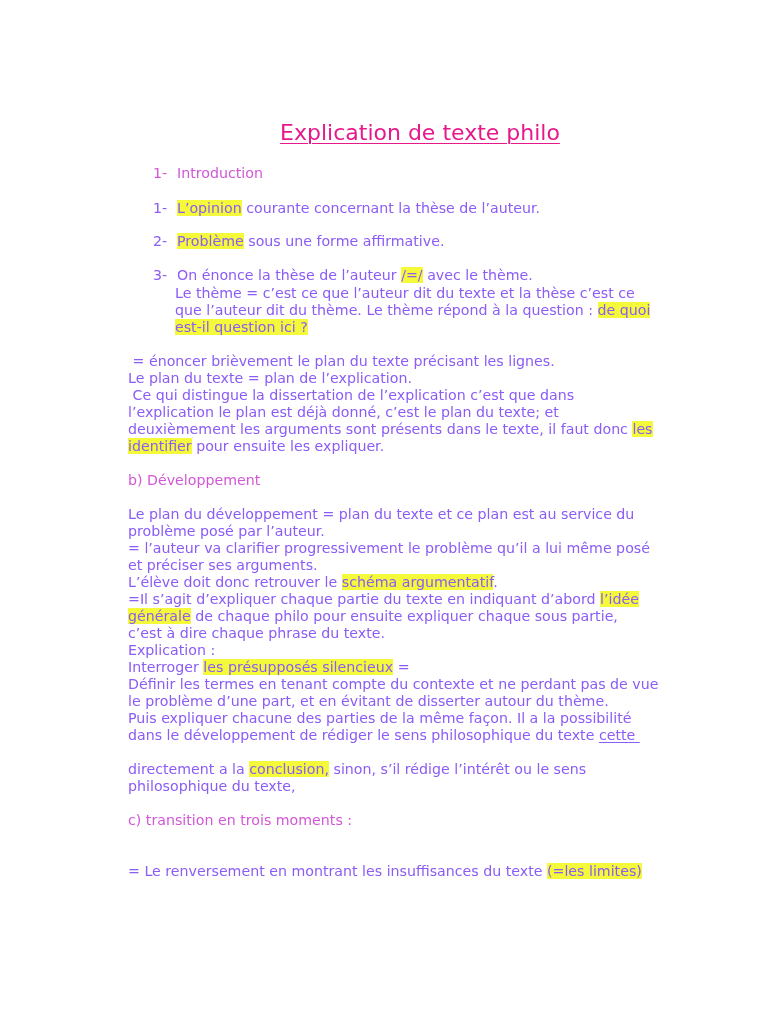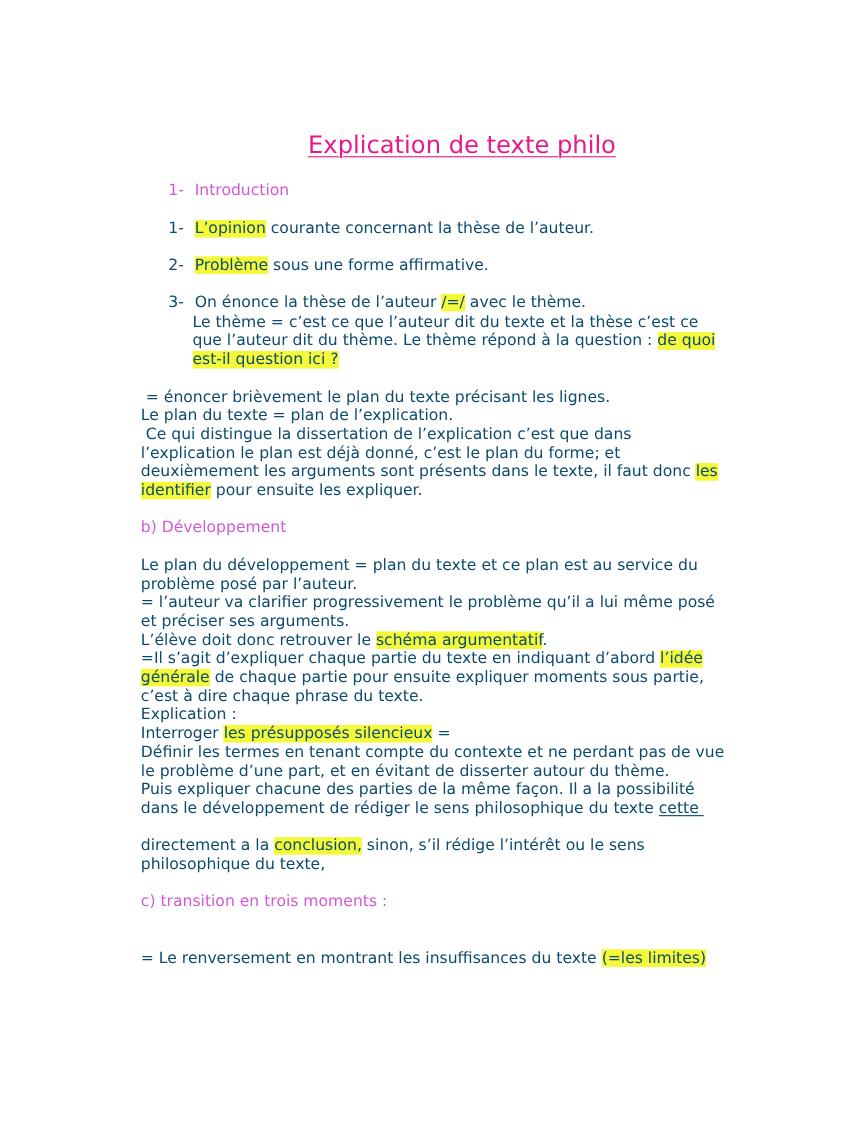--- a/index.html
+++ b/index.html
@@ -30,21 +30,21 @@
     font-size: 22px;
     color: #e6198c;
     text-decoration: underline;
     text-underline-offset: 3px;
     text-decoration-thickness: 1px;
   }
   .line {
     position: absolute;
     font-size: 14.2px;
     line-height: 17px;
-    color: #0c4a6e;
+    color: #8b5cf6;
     white-space: pre;
   }
   .pink { color: #d357d6; }
   .hl {
     background: #f4f93a;
   }
   .u { text-decoration: underline; text-underline-offset: 2px; }
   .num {
     display: inline-block;
     width: 24px;
@@ -64,33 +64,33 @@
   <div class="line" style="top:233px; left:117px;"><span class="num">2-</span><span class="hl">Problème</span><span> sous une forme affirmative.</span></div>
 
   <div class="line" style="top:267px; left:117px;"><span class="num">3-</span><span>On énonce la thèse de l’auteur </span><span class="hl">/=/</span><span> avec le thème.</span></div>
   <div class="line" style="top:285px; left:139px;">Le thème = c’est ce que l’auteur dit du texte et la thèse c’est ce</div>
   <div class="line" style="top:302px; left:139px;"><span>que l’auteur dit du thème. Le thème répond à la question : </span><span class="hl">de quoi</span></div>
   <div class="line" style="top:319px; left:139px;"><span class="hl">est-il question ici ?</span></div>
 
   <div class="line" style="top:353px; left:92px;"> = énoncer brièvement le plan du texte précisant les lignes.</div>
   <div class="line" style="top:387px; left:92px;"> Ce qui distingue la dissertation de l’explication c’est que dans</div>
   <div class="line" style="top:370px; left:92px;">Le plan du texte = plan de l’explication.</div>
-  <div class="line" style="top:404px; left:92px;">l’explication le plan est déjà donné, c’est le plan du forme; et</div>
+  <div class="line" style="top:404px; left:92px;">l’explication le plan est déjà donné, c’est le plan du texte; et</div>
   <div class="line" style="top:421px; left:92px;"><span>deuxièmement les arguments sont présents dans le texte, il faut donc </span><span class="hl">les</span></div>
   <div class="line" style="top:438px; left:92px;"><span class="hl">identifier</span><span> pour ensuite les expliquer.</span></div>
 
   <div class="line pink" style="top:472px; left:92px;">b) Développement</div>
 
   <div class="line" style="top:506px; left:92px;">Le plan du développement = plan du texte et ce plan est au service du</div>
   <div class="line" style="top:523px; left:92px;">problème posé par l’auteur.</div>
   <div class="line" style="top:540px; left:92px;">= l’auteur va clarifier progressivement le problème qu’il a lui même posé</div>
   <div class="line" style="top:557px; left:92px;">et préciser ses arguments.</div>
   <div class="line" style="top:574px; left:92px;"><span>L’élève doit donc retrouver le </span><span class="hl">schéma argumentatif</span><span>.</span></div>
   <div class="line" style="top:591px; left:92px;"><span>=Il s’agit d’expliquer chaque partie du texte en indiquant d’abord </span><span class="hl">l’idée</span></div>
-  <div class="line" style="top:608px; left:92px;"><span class="hl">générale</span><span> de chaque partie pour ensuite expliquer moments sous partie,</span></div>
+  <div class="line" style="top:608px; left:92px;"><span class="hl">générale</span><span> de chaque philo pour ensuite expliquer chaque sous partie,</span></div>
   <div class="line" style="top:625px; left:92px;">c’est à dire chaque phrase du texte.</div>
   <div class="line" style="top:642px; left:92px;">Explication :</div>
   <div class="line" style="top:659px; left:92px;"><span>Interroger </span><span class="hl">les présupposés silencieux</span><span> =</span></div>
   <div class="line" style="top:676px; left:92px;">Définir les termes en tenant compte du contexte et ne perdant pas de vue</div>
   <div class="line" style="top:693px; left:92px;">le problème d’une part, et en évitant de disserter autour du thème.</div>
   <div class="line" style="top:710px; left:92px;text-align:center;">Puis expliquer chacune des parties de la même façon. Il a la possibilité</div>
   <div class="line" style="top:727px; left:92px;"><span>dans le développement de rédiger le sens philosophique du texte </span><span class="u">cette </span></div>
   <div class="line" style="top:761px; left:92px;"><span>directement a la </span><span class="hl">conclusion,</span><span> sinon, s’il rédige l’intérêt ou le sens</span></div>
   <div class="line" style="top:778px; left:92px;">philosophique du texte,</div>
 

